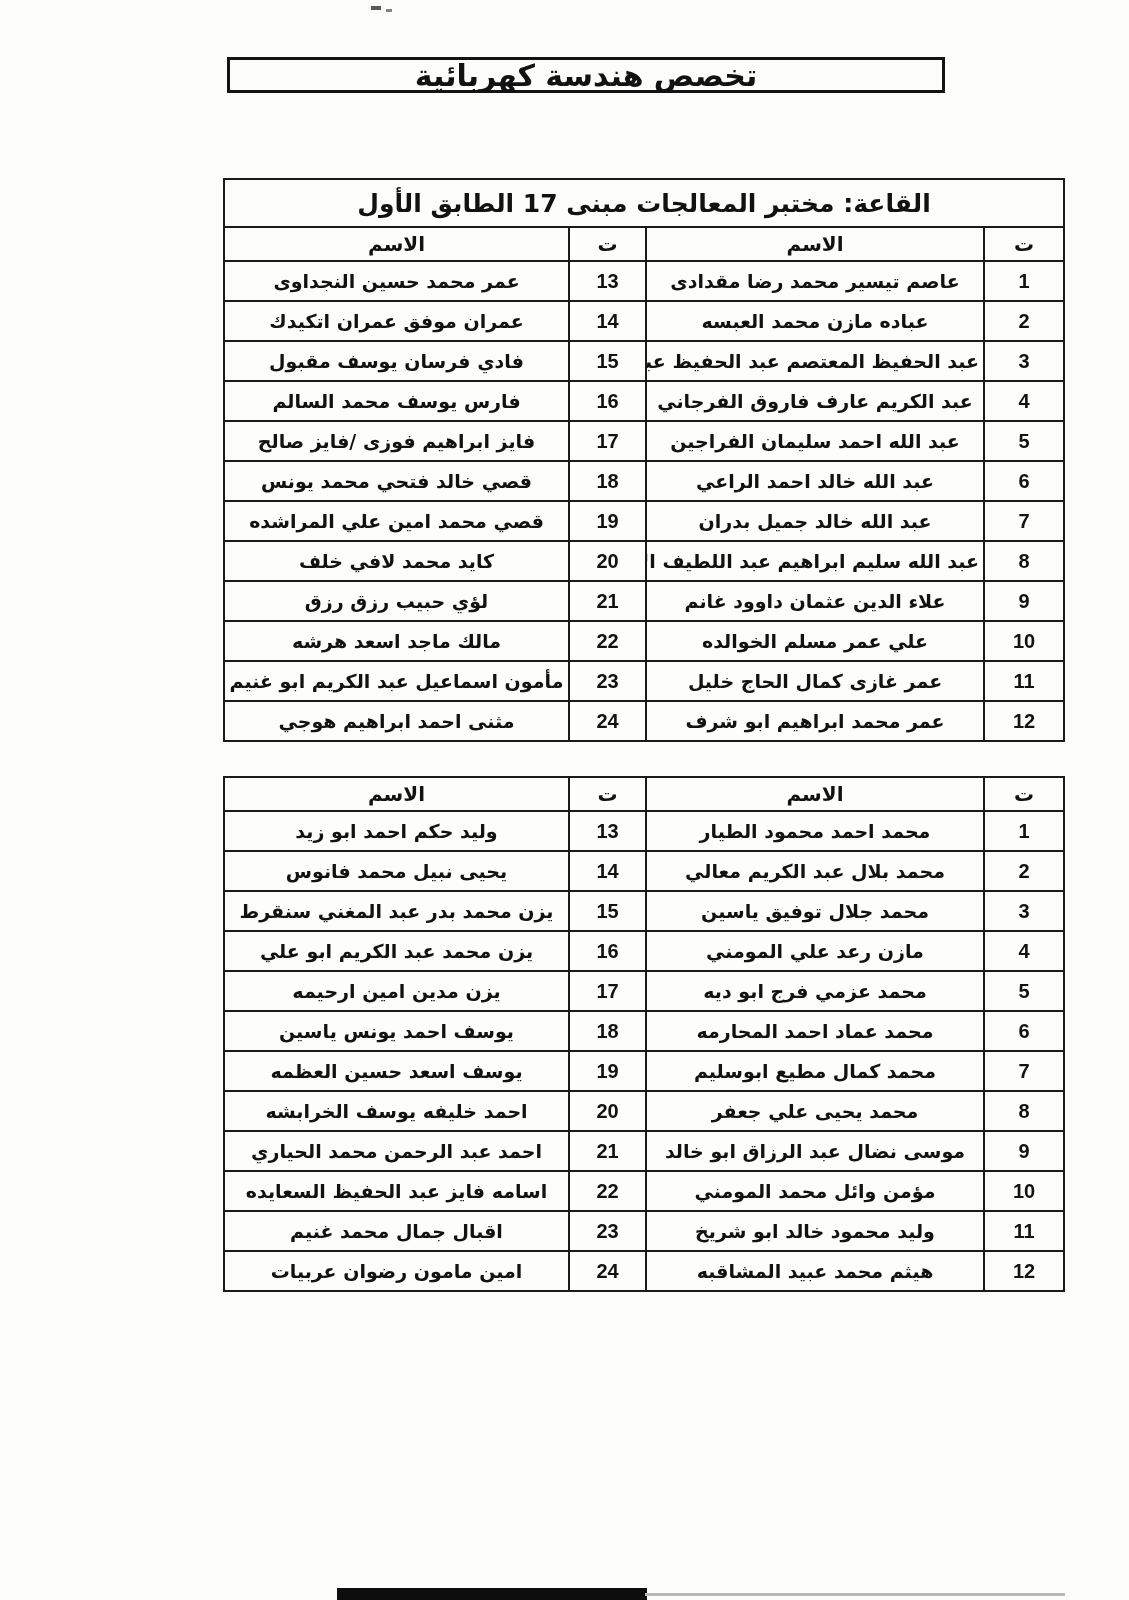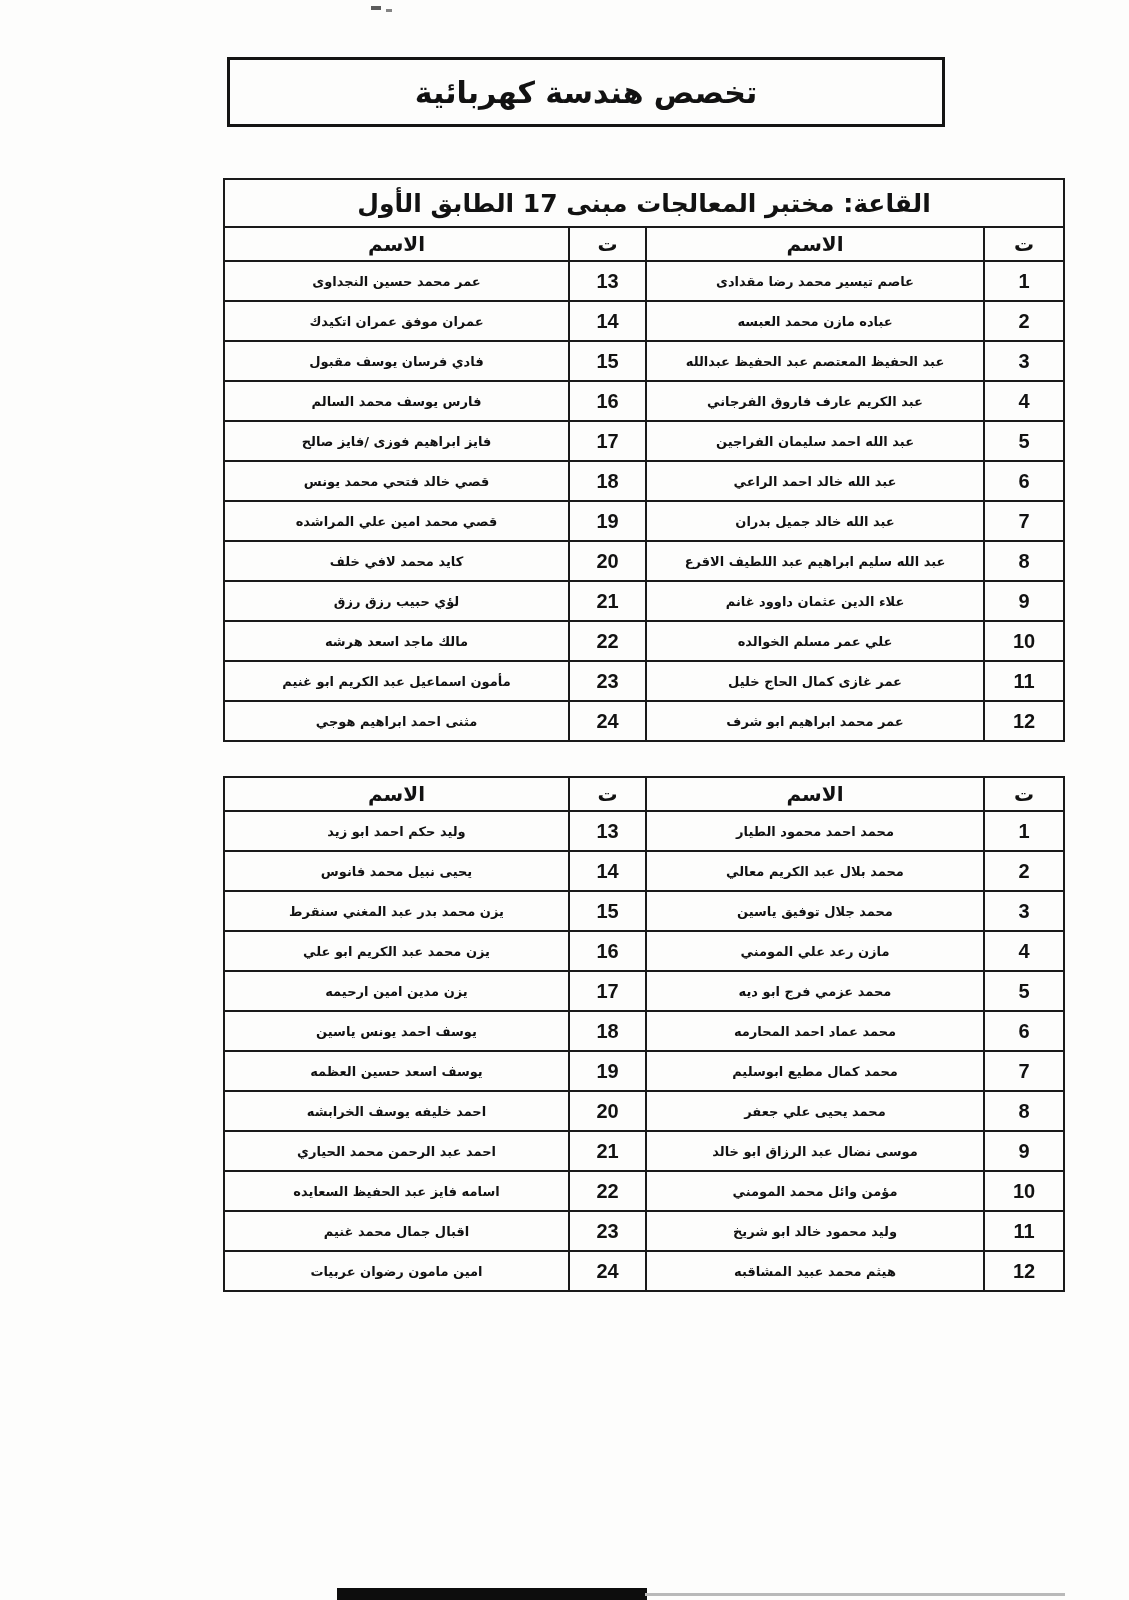--- a/index.html
+++ b/index.html
@@ -34,21 +34,21 @@
   .bottom-line {
     position: absolute;
     left: 645px; top: 1593px;
     width: 420px; height: 3px;
     background: #b9b9b9;
   }
   
   .title-box {
     position: absolute;
     left: 227px; top: 57px;
-    width: 718px; height: 70px;
+    width: 718px; height: 36px;
     border: 3px solid #141414;
     display: flex; align-items: center; justify-content: center;
     font-size: 30px; font-weight: bold;
     box-sizing: border-box;
   }
   .date-box {
     position: absolute;
     left: 227px; top: 109px;
     width: 718px; height: 47px;
     border: 3px solid #141414;
@@ -84,21 +84,21 @@
     font-size: 25px;
     letter-spacing: 0.2px;
   }
   tr.cols th {
     height: 34px;
     font-size: 20px;
     margin-left: 30px;
   }
   table.roster td { height: 40px; }
   td.num  { font-size: 20px; font-family: Liberation Sans, sans-serif; }
-  td.name { font-size: 13px; }
+  td.name { font-size: 19px; }
 </style>
 </head>
 <body>
 
 <div class="sheet">
 
   <div class="speck s1"></div>
   <div class="speck s2"></div>
   <div class="bottom-bar"></div>
   <div class="bottom-line"></div>

